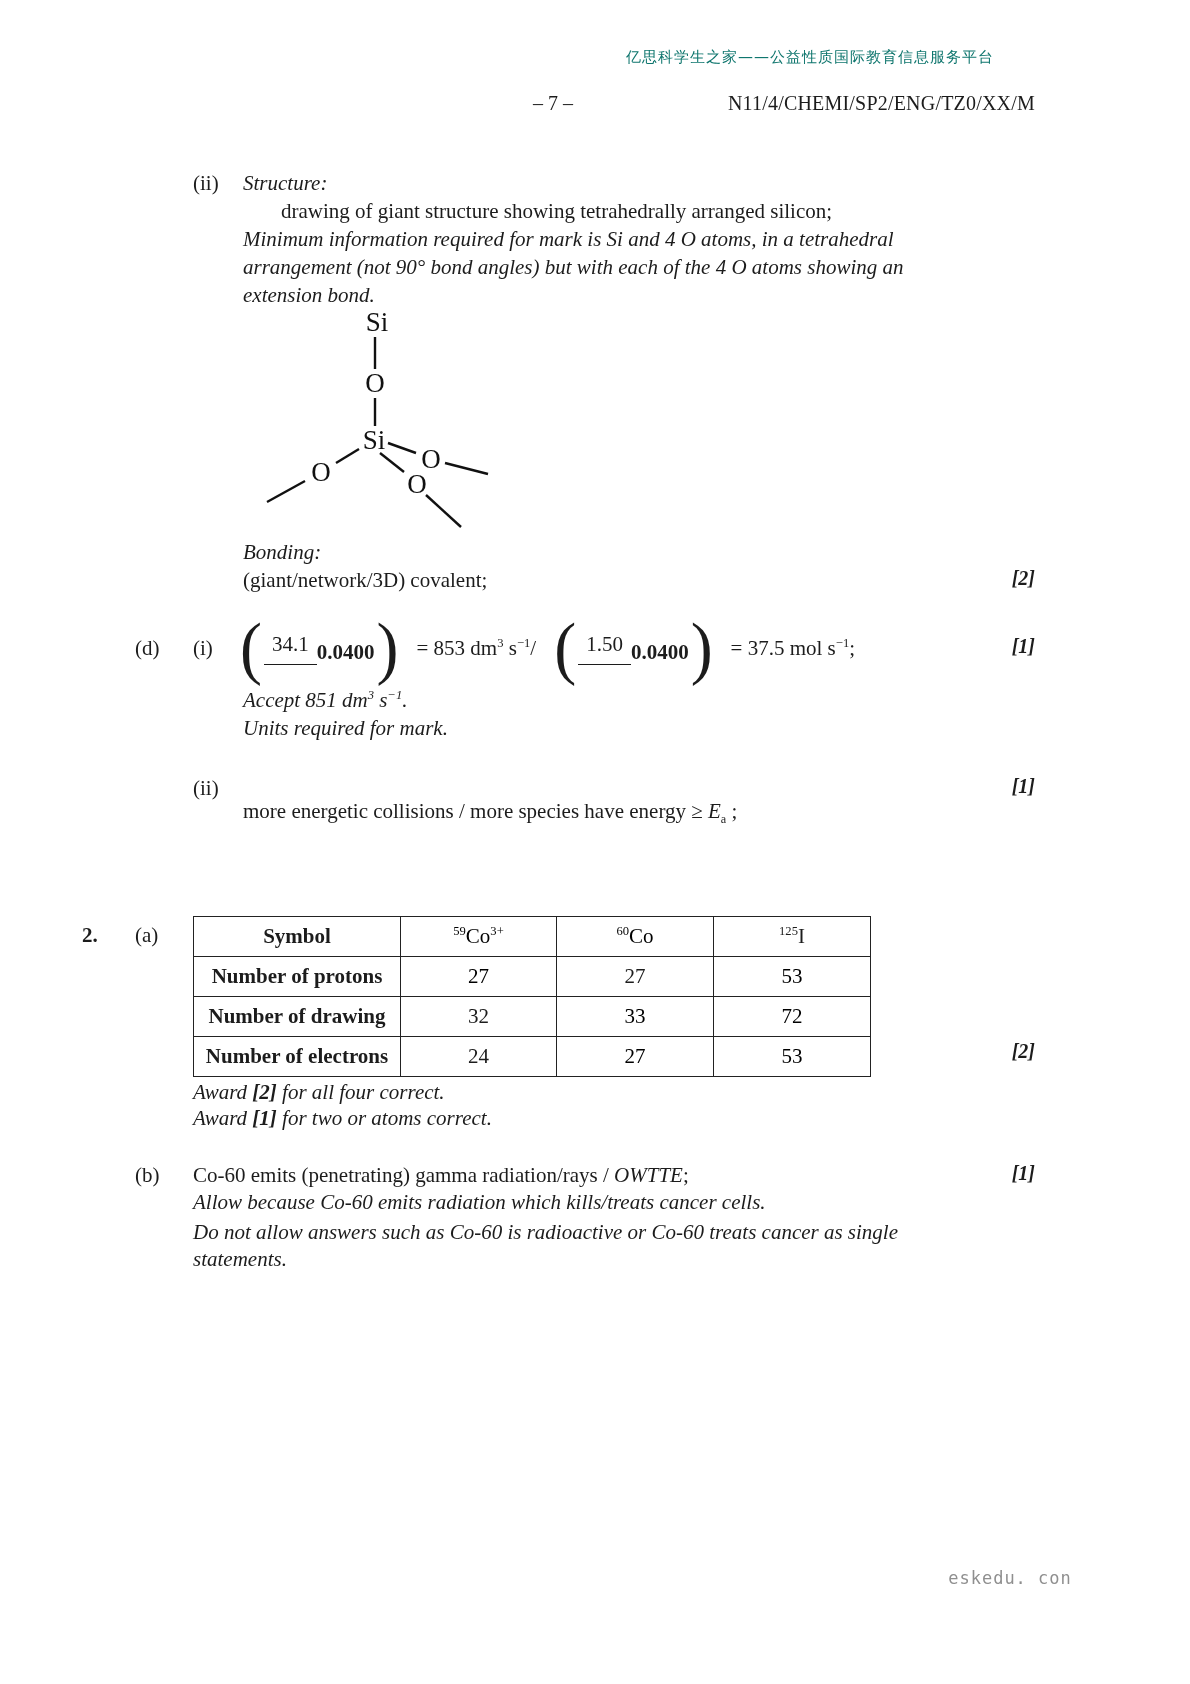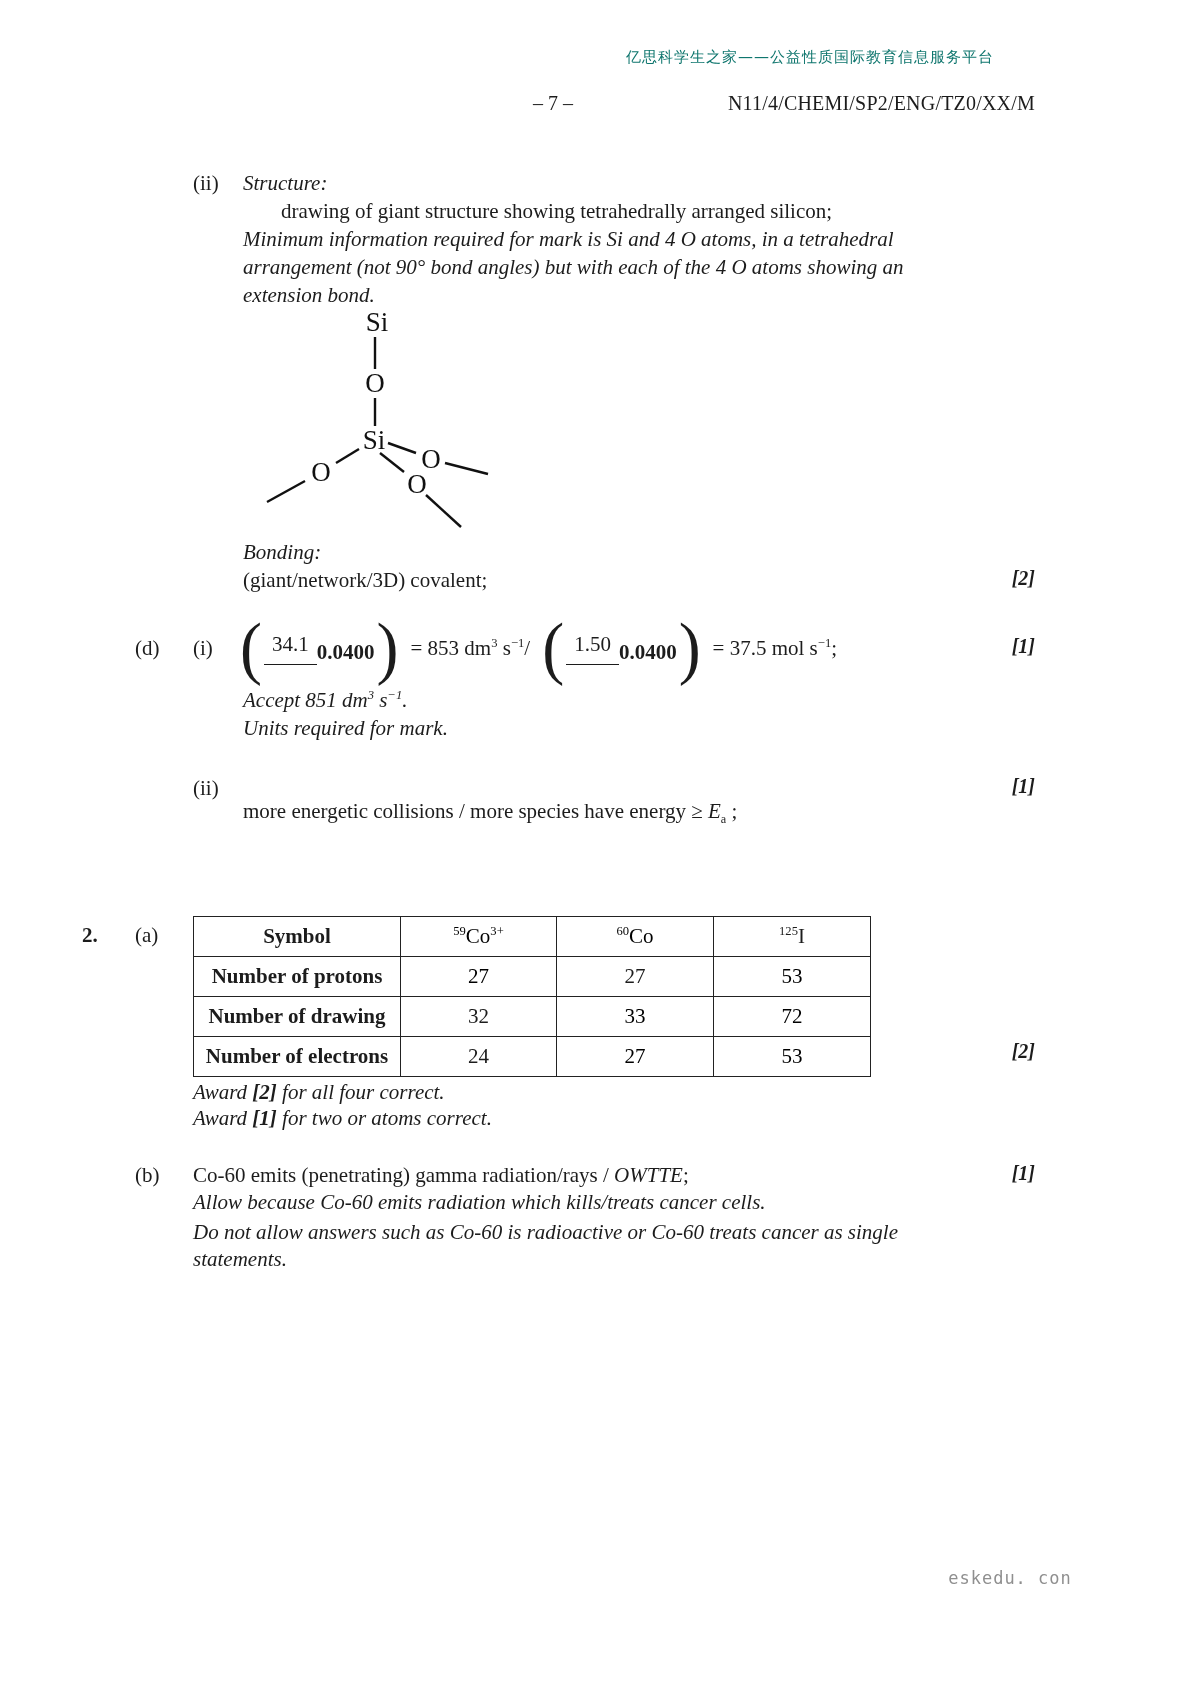--- a/index.html
+++ b/index.html
@@ -35,21 +35,21 @@
   #diagram line{stroke:#111;stroke-width:2.4;}
   
   .formula{
     position:absolute;left:240px;top:606px;height:84px;
     display:flex;align-items:center;font-size:21px;white-space:nowrap;
   }
   .paren{font-size:66px;font-weight:400;line-height:1;font-family:"Liberation Serif",serif;transform:scaleY(1.05);}
   .frac{display:inline-flex;flex-direction:row;text-align:center;margin:0 2px;font-size:21px;}
   .frac .num{padding:0 8px 3px;border-bottom:1.7px solid #1c1c1c;}
   .frac .den{padding-top:8px;font-weight:bold;}
-  .eqpart{margin:0 12px;font-family:Liberation Serif, serif;}
+  .eqpart{margin:0 18px;font-family:Liberation Serif, serif;}
   
   #iso-table{
     position:absolute;left:193px;top:916px;
     border-collapse:collapse;table-layout:fixed;
   }
   #iso-table td{
     border:1.6px solid #222;
     height:39px;text-align:center;vertical-align:middle;
     font-size:21px;padding:0 2px;overflow:hidden;
   }

